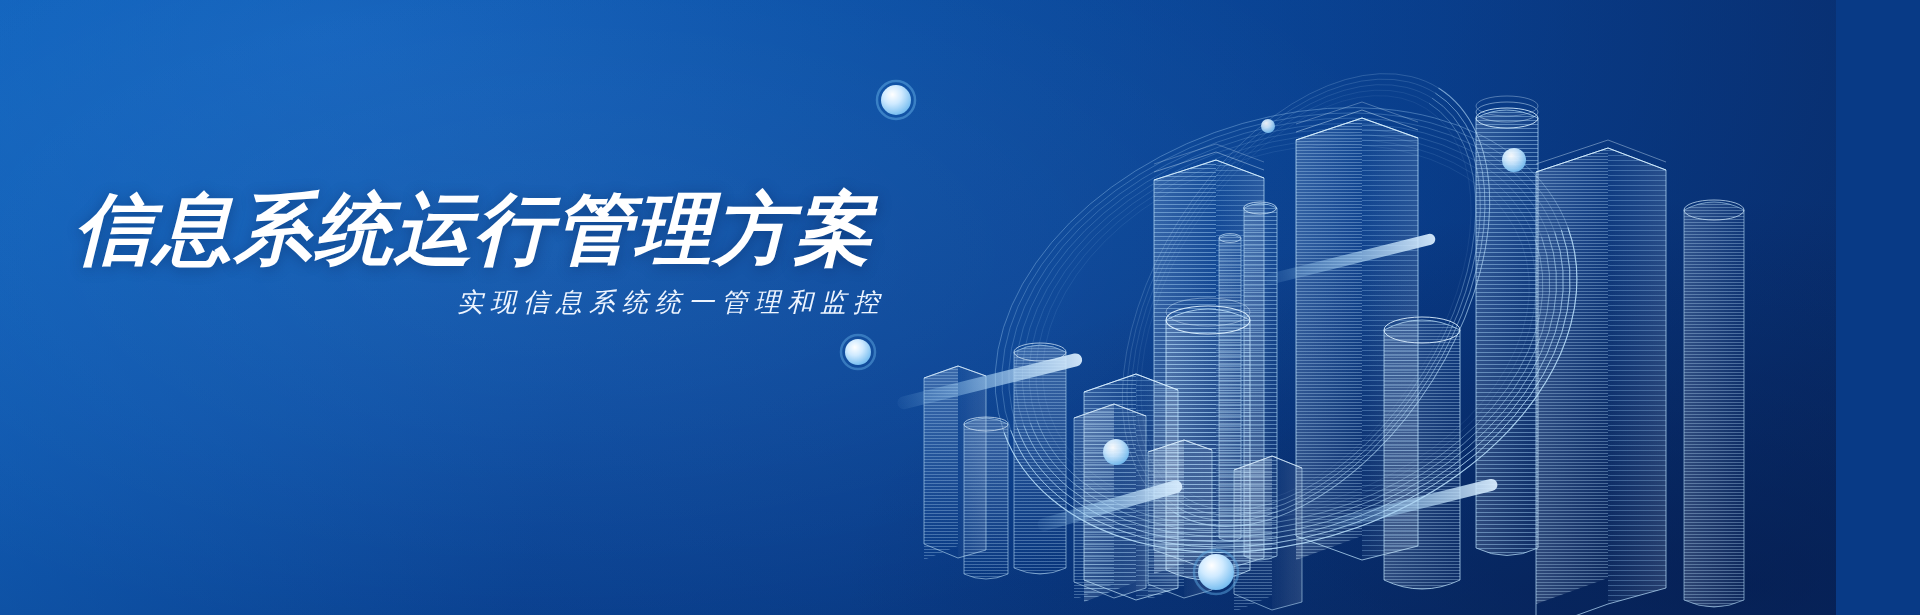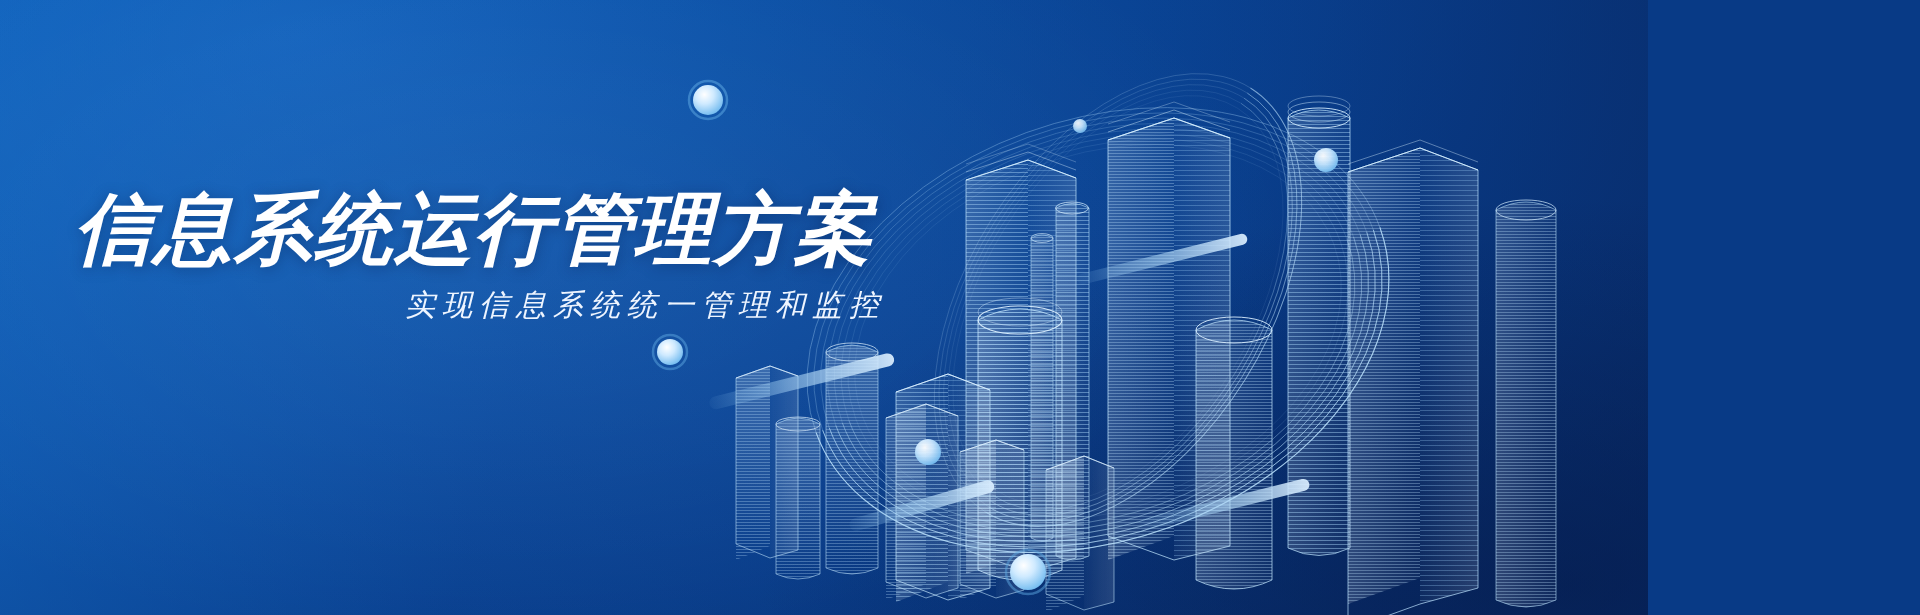--- a/index.html
+++ b/index.html
@@ -3,21 +3,21 @@
 <meta charset="utf-8">
 <style>
   * { margin:0; padding:0; box-sizing:border-box; }
   html,body { background:#083a86; }
   body {
     font-family:"Liberation Sans","DejaVu Sans",sans-serif;
   }
 
   #banner {
     position:relative;
-    width:1648px;
+    width:1836px;
     height:615px;
     overflow:hidden;
     background:#c2410c;
   }
 
   
   .bg-base{
     position:absolute; inset:0;
     background:
       radial-gradient(120% 150% at 18% 6%, #1260bc 0%, #0b55ae 22%, #0a4aa0 42%, #093f8f 60%, #0a3478 82%, #0a2f6e 100%);
@@ -45,21 +45,21 @@
     color:#ffffff;
     font-style:italic;
     letter-spacing:2px;
     white-space:nowrap;
     text-shadow:0 2px 14px rgba(0,24,70,.35);
   }
   .subtitle{
     margin-top:14px;
     text-align:right;
     padding-right:18px;
-    font-size:30px;
+    font-size:26px;
     font-weight:300;
     font-style:italic;
     color:#eef5ff;
     letter-spacing:7px;
     white-space:nowrap;
   }
 
   
   .illustration{
     position:absolute;

